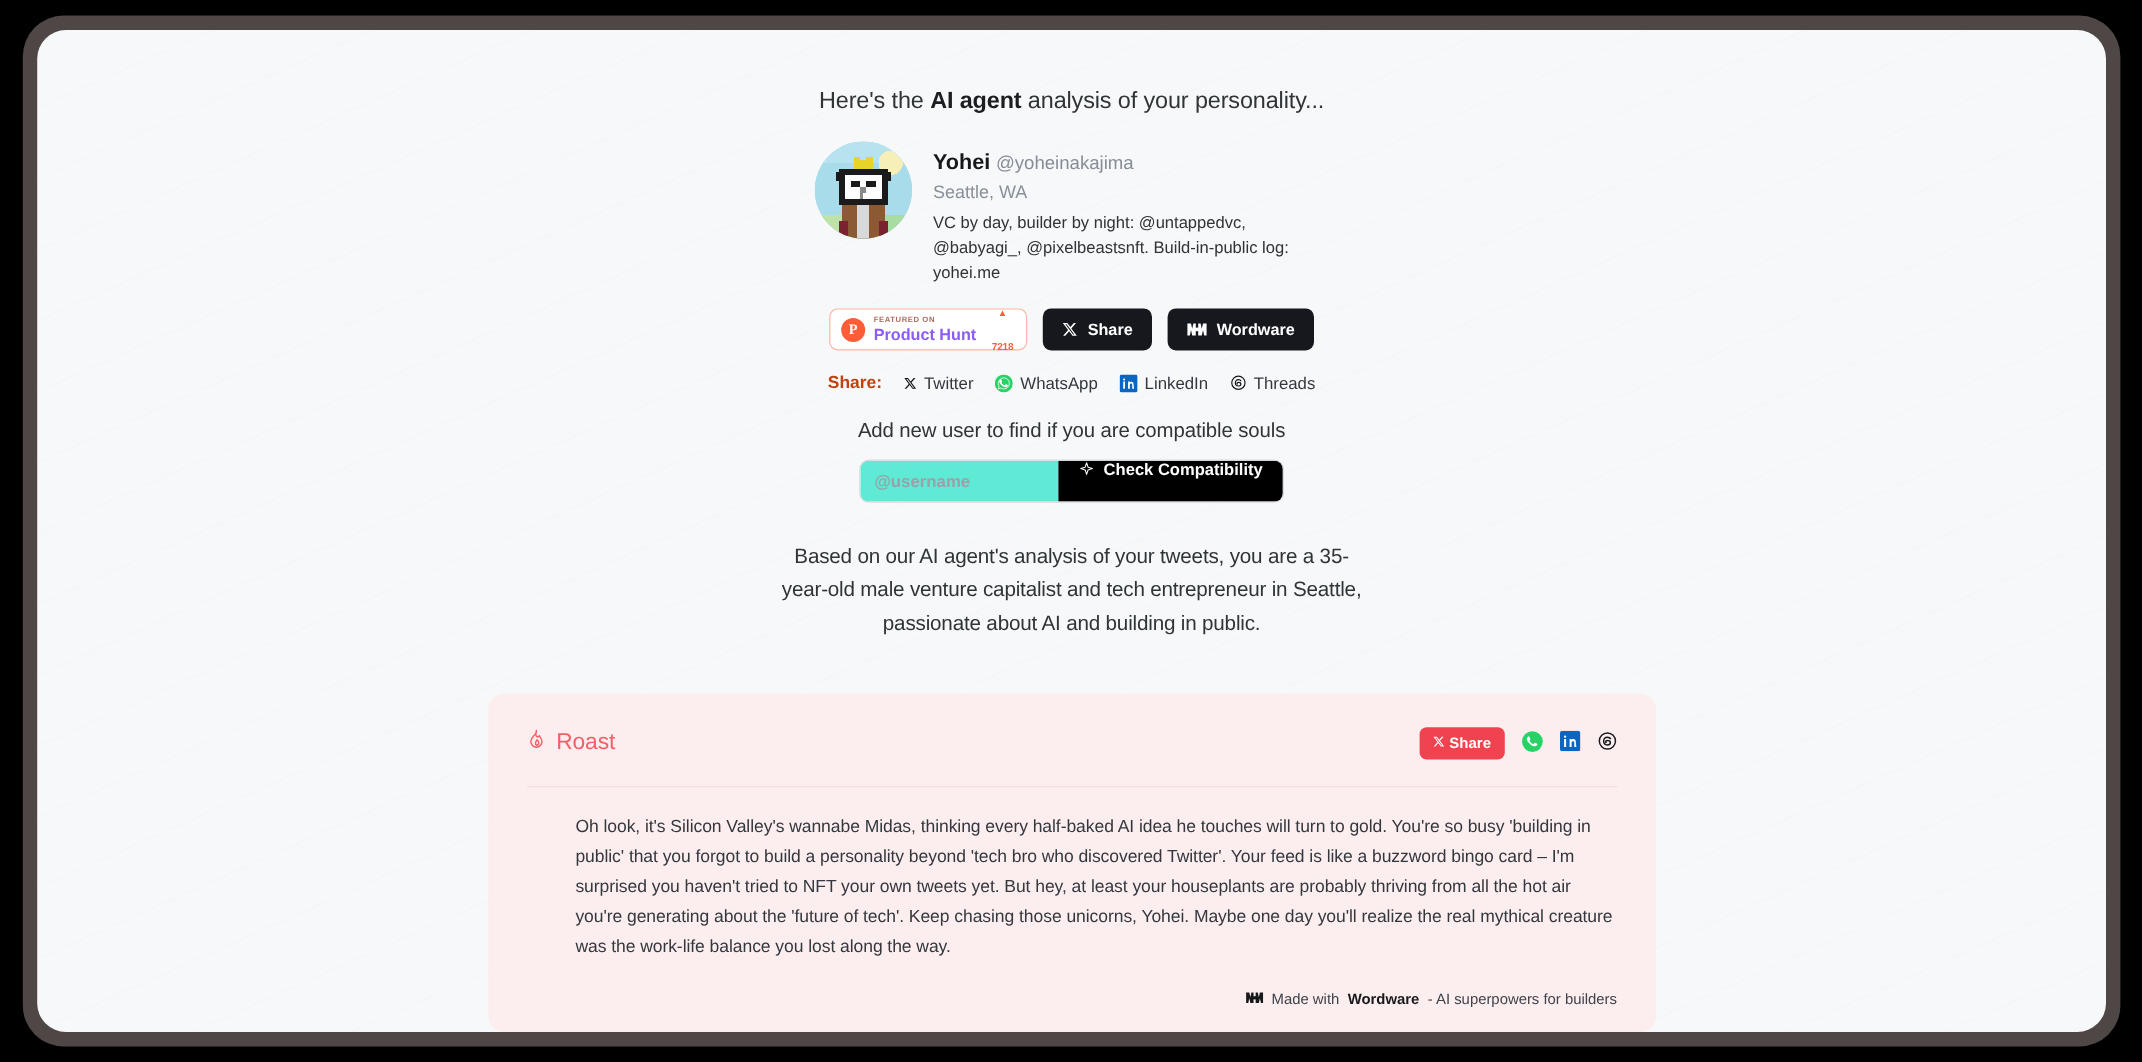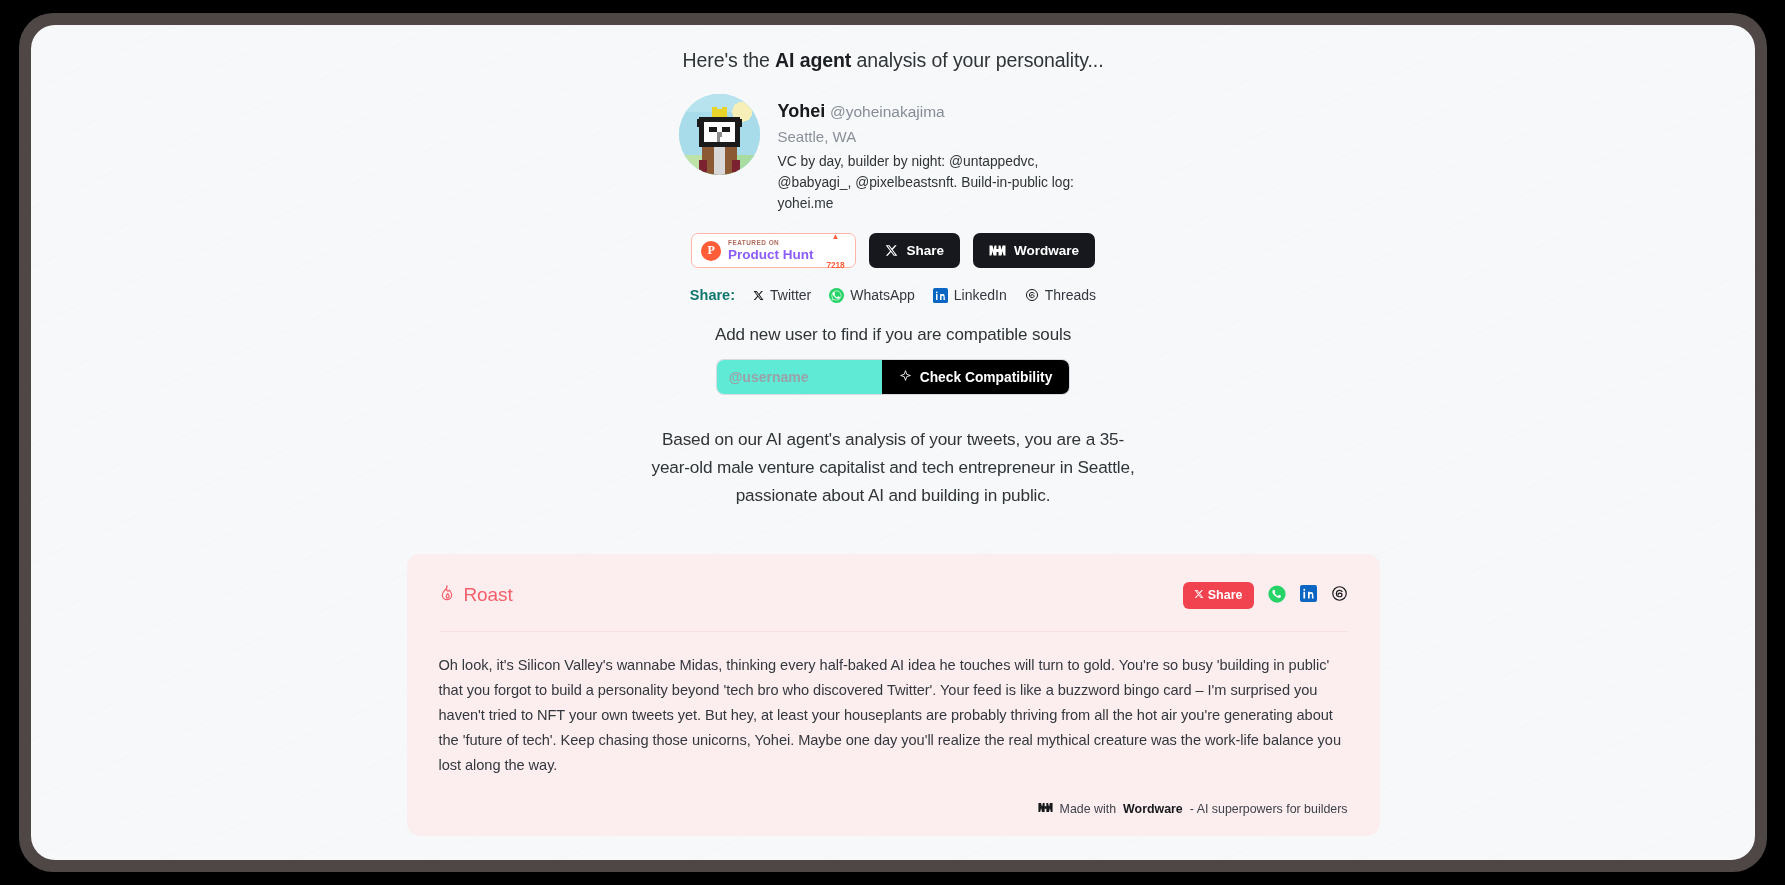--- a/index.html
+++ b/index.html
@@ -42,21 +42,21 @@
     background-image:
       repeating-linear-gradient(-24deg, rgba(0,0,0,0.012) 0px, rgba(0,0,0,0.012) 1px, transparent 1px, transparent 54px);
     z-index: 0;
   }
 
   #page-content {
     position: relative;
     z-index: 1;
     width: 100%;
     height: 100%;
-    padding-top: 24px;
+    padding-top: 48px;
     border-radius: 17px;
   }
 
   
   .headline {
     text-align: center;
     font-size: 19.5px;
     color: #2f3437;
     letter-spacing: -0.1px;
     margin-bottom: 22px;
@@ -152,21 +152,21 @@
     border: none; cursor: pointer;
   }
   .dark-btn svg { display: block; }
 
   
   .share-row {
     display: flex; justify-content: center; align-items: center;
     gap: 18px; margin-top: 19px;
     font-size: 14px;
   }
-  .share-label { font-weight: 700; color: #0f766e; font-size: 14.5px; }
+  .share-label { font-weight: 700; color: #c2410c; font-size: 14.5px; }
   .share-link {
     display: flex; align-items: center; gap: 6px;
     color: #33383e; cursor: pointer; text-decoration: none;
   }
   .share-link svg { display: block; }
 
   
   .compat-title {
     text-align: center; margin-top: 22px;
     font-size: 17px; color: #2f3437; letter-spacing: -0.1px;
@@ -178,21 +178,21 @@
     display: flex; border-radius: 7px; overflow: hidden;
     box-shadow: 0 0 0 1px #d7dbe0;
   }
   .compat-input {
     width: 165px; height: 34px; border: none; outline: none;
     padding: 0 12px; font-size: 14px; background: #5eead4;
     font-family: "Liberation Sans", sans-serif; color: #2f3437; font-weight: bold;
   }
   .compat-input::placeholder { color: #9aa1a9; }
   .compat-btn {
-    display: flex; align-items: center; gap: 8px;
+    display: flex; gap: 8px;
     background: #000; color: #fff; border: none; cursor: pointer;
     height: 34px; padding: 0 17px; font-size: 13.8px; font-weight: 700;
     font-family: "Liberation Sans", sans-serif;
   }
 
   
   .analysis {
     text-align: center;
     margin: 32px auto 0;
     max-width: 500px;
@@ -229,20 +229,21 @@
     font-family: "Liberation Sans", sans-serif;
   }
   .roast-icon-btn { background: none; border: none; cursor: pointer; display:flex; padding:0; }
 
   .roast-body {
     margin-top: 21px;
     font-size: 14.6px;
     line-height: 1.72;
     color: #33383e;
     letter-spacing: -0.05px;
+    margin-left: 41px;
   }
 
   .roast-footer {
     display: flex; align-items: center; justify-content: flex-end;
     gap: 7px; margin-top: 24px;
     font-size: 12.4px; color: #3e434a;
   }
   .roast-footer b { font-weight: 700; color: #16181b; }
 </style>
 </head>

